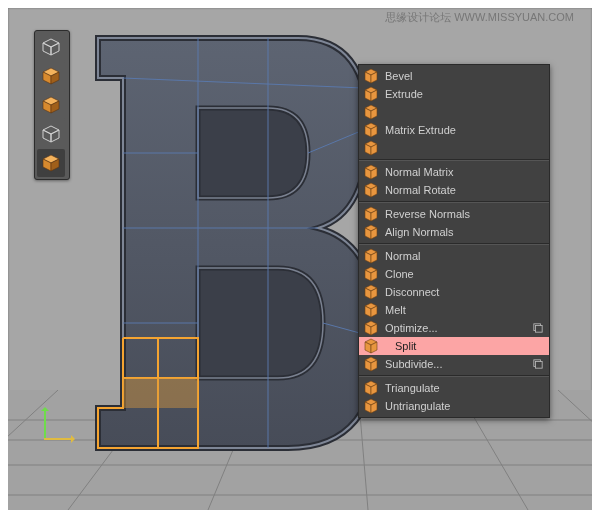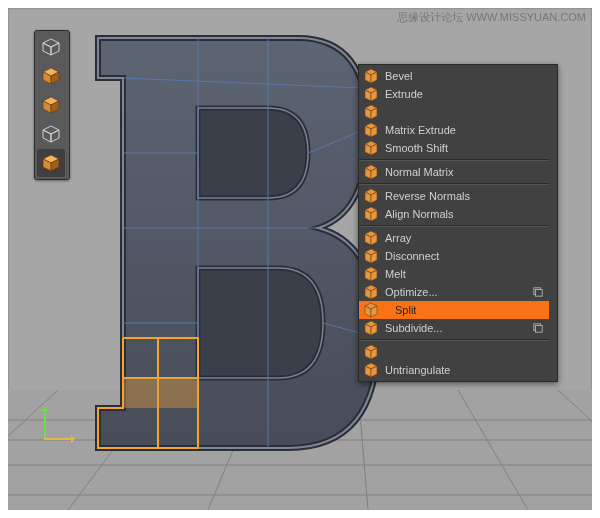--- a/index.html
+++ b/index.html
@@ -72,32 +72,32 @@
   }
 
   
   .ctx-menu {
     position: absolute;
     left: 350px; top: 56px;
     width: 190px;
     background: #414141;
     border: 1px solid #2a2a2a;
     box-shadow: 0 2px 6px rgba(0,0,0,0.5);
-    padding: 2px 8px 2px 0;
+    padding: 2px 0 2px 0;
   }
   .ctx-item {
     height: 18px;
     display: flex;
     align-items: center;
     padding: 0 6px 0 4px;
     gap: 6px;
     white-space: nowrap;
   }
   .ctx-item.hover {
-    background: #f97316;
+    background: #fca5a5;
     color: #222;
     gap: 16px;
   }
   .ctx-sep {
     height: 1px;
     background: #2a2a2a;
     margin: 2px 0;
     border-bottom: 1px solid #555;
   }
   .ctx-icon {
@@ -112,21 +112,21 @@
     display:flex; align-items:center; justify-content:center;
     color:#ccc;
   }
   .ctx-sub svg { width:100%; height:100%; }
 
   
   .ico-cube { fill: #e8963f; stroke:#6d3f12; stroke-width:0.6; }
 
   .watermark {
     position: absolute;
-    right: 6px; top: 2px;
+    right: 18px; top: 2px;
     font-size: 11px;
     color: #777;
   }
 </style>
 </head>
 <body>
 
 <div class="frame">
 
   <div class="watermark">思缘设计论坛  WWW.MISSYUAN.COM</div>
@@ -254,31 +254,38 @@
           </svg>
         </span>
         <span class="ctx-label">Matrix Extrude</span>
       </div>
       <div class="ctx-item">
         <span class="ctx-icon">
           <svg viewBox="0 0 16 16" class="ico-cube">
             <use href="#tinycube"></use>
           </svg>
         </span>
-        <span class="ctx-label">Smooth Shift</span>
       </div>
       <div class="ctx-sep"></div>
       <div class="ctx-item">
         <span class="ctx-icon">
           <svg viewBox="0 0 16 16" class="ico-cube">
             <use href="#tinycube"></use>
           </svg>
         </span>
         <span class="ctx-label">Normal Matrix</span>
       </div>
+      <div class="ctx-item">
+        <span class="ctx-icon">
+          <svg viewBox="0 0 16 16" class="ico-cube">
+            <use href="#tinycube"></use>
+          </svg>
+        </span>
+        <span class="ctx-label">Normal Rotate</span>
+      </div>
       <div class="ctx-sep"></div>
       <div class="ctx-item">
         <span class="ctx-icon">
           <svg viewBox="0 0 16 16" class="ico-cube">
             <use href="#tinycube"></use>
           </svg>
         </span>
         <span class="ctx-label">Reverse Normals</span>
       </div>
       <div class="ctx-item">
@@ -289,21 +296,29 @@
         </span>
         <span class="ctx-label">Align Normals</span>
       </div>
       <div class="ctx-sep"></div>
       <div class="ctx-item">
         <span class="ctx-icon">
           <svg viewBox="0 0 16 16" class="ico-cube">
             <use href="#tinycube"></use>
           </svg>
         </span>
-        <span class="ctx-label">Array</span>
+        <span class="ctx-label">Normal</span>
+      </div>
+      <div class="ctx-item">
+        <span class="ctx-icon">
+          <svg viewBox="0 0 16 16" class="ico-cube">
+            <use href="#tinycube"></use>
+          </svg>
+        </span>
+        <span class="ctx-label">Clone</span>
       </div>
       <div class="ctx-item">
         <span class="ctx-icon">
           <svg viewBox="0 0 16 16" class="ico-cube">
             <use href="#tinycube"></use>
           </svg>
         </span>
         <span class="ctx-label">Disconnect</span>
       </div>
       <div class="ctx-item">
@@ -348,20 +363,21 @@
           </svg>
         </span>
       </div>
       <div class="ctx-sep"></div>
       <div class="ctx-item">
         <span class="ctx-icon">
           <svg viewBox="0 0 16 16" class="ico-cube">
             <use href="#tinycube"></use>
           </svg>
         </span>
+        <span class="ctx-label">Triangulate</span>
       </div>
       <div class="ctx-item">
         <span class="ctx-icon">
           <svg viewBox="0 0 16 16" class="ico-cube">
             <use href="#tinycube"></use>
           </svg>
         </span>
         <span class="ctx-label">Untriangulate</span>
       </div>
     </div>

